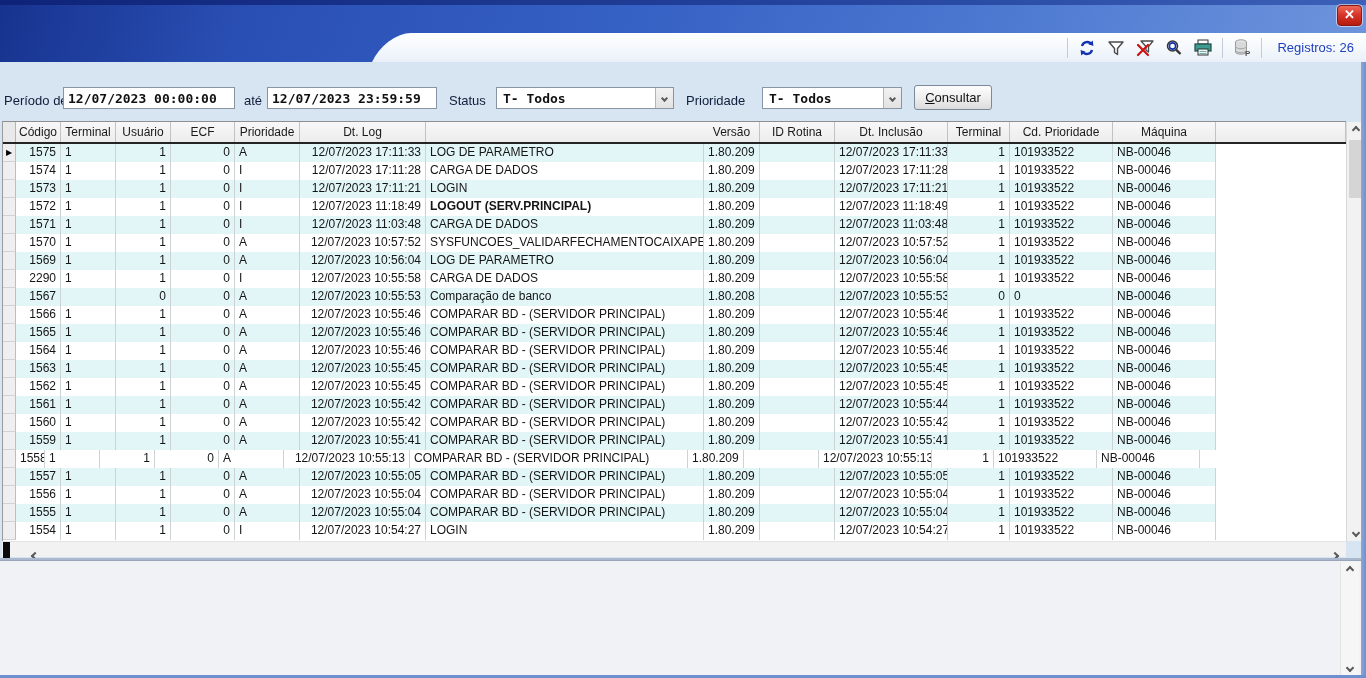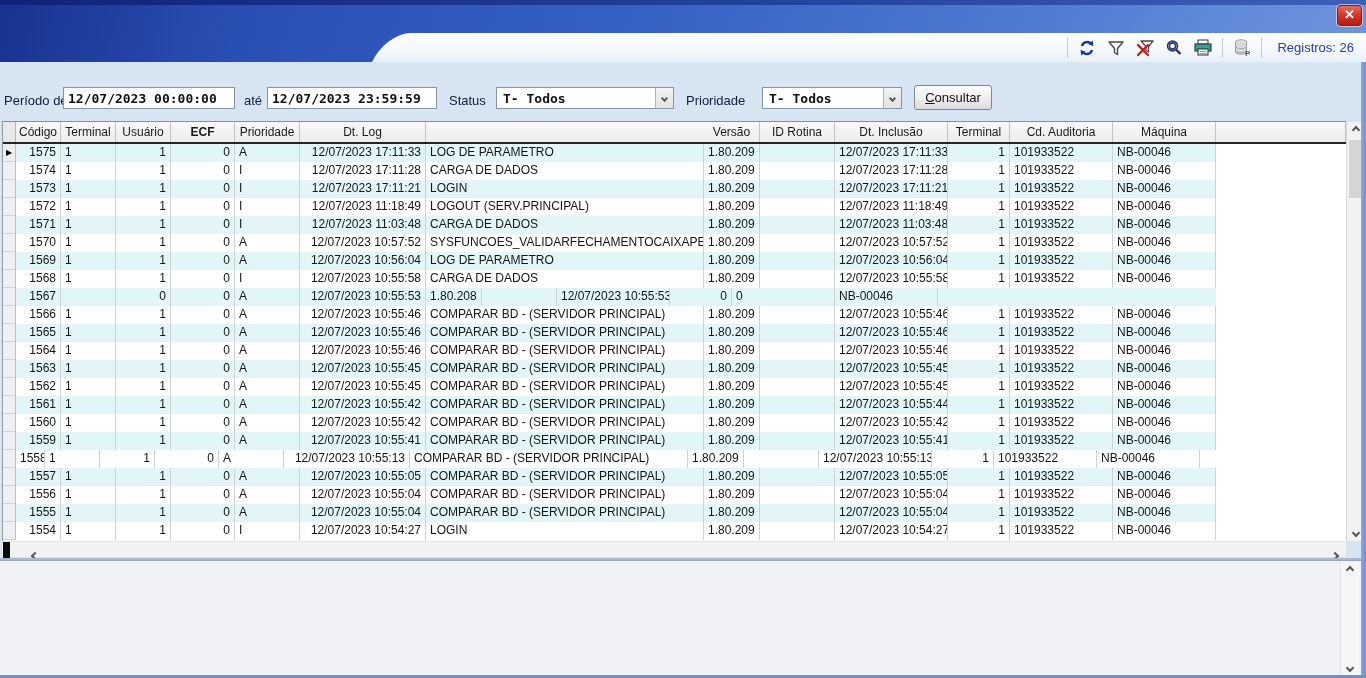--- a/index.html
+++ b/index.html
@@ -171,29 +171,29 @@
   </div>
 
   <button class="btn-consult">Consultar</button>
 
   <div class="gridwrap">
     <div class="gh">
         <div class="shc"></div>
         <div class="ghc" style="width: 45px;">Código</div>
         <div class="ghc" style="width: 55px;">Terminal</div>
         <div class="ghc" style="width: 55px;">Usuário</div>
-        <div class="ghc" style="width: 64px; font-weight: bold;">ECF</div>
+        <div class="ghc" style="width: 64px;">ECF</div>
         <div class="ghc" style="width: 65px;">Prioridade</div>
         <div class="ghc" style="width: 126px;">Dt. Log</div>
         <div class="ghc" style="width: 278px; margin-top: 23px;">Rotina</div>
         <div class="ghc" style="width: 56px;">Versão</div>
         <div class="ghc" style="width: 75px;">ID Rotina</div>
         <div class="ghc" style="width: 113px;">Dt. Inclusão</div>
         <div class="ghc" style="width: 62px;">Terminal</div>
-        <div class="ghc" style="width: 103px;">Cd. Auditoria</div>
+        <div class="ghc" style="width: 103px;">Cd. Prioridade</div>
         <div class="ghc" style="width: 103px;">Máquina</div>
         <div class="ghc ghfill"></div>
       </div>
     <div>
         <div class="gr even">
           <div class="gsel">▶</div>
           <div class="gc r" style="width: 45px;">1575</div>
           <div class="gc" style="width: 55px;">1</div>
           <div class="gc r" style="width: 55px;">1</div>
           <div class="gc r" style="width: 64px;">0</div>
@@ -240,21 +240,21 @@
           <div class="gc" style="width: 103px;">NB-00046</div>
         </div>
         <div class="gr odd">
           <div class="gsel"></div>
           <div class="gc r" style="width: 45px;">1572</div>
           <div class="gc" style="width: 55px;">1</div>
           <div class="gc r" style="width: 55px;">1</div>
           <div class="gc r" style="width: 64px;">0</div>
           <div class="gc" style="width: 65px;">I</div>
           <div class="gc r" style="width: 126px;">12/07/2023 11:18:49</div>
-          <div class="gc" style="width: 278px;">LOGOUT (SERV.PRINCIPAL)</div>
+          <div class="gc" style="width: 278px; font-weight: bold;">LOGOUT (SERV.PRINCIPAL)</div>
           <div class="gc" style="width: 56px;">1.80.209</div>
           <div class="gc" style="width: 75px;"></div>
           <div class="gc r" style="width: 113px;">12/07/2023 11:18:49</div>
           <div class="gc r" style="width: 62px;">1</div>
           <div class="gc" style="width: 103px;">101933522</div>
           <div class="gc" style="width: 103px;">NB-00046</div>
         </div>
         <div class="gr even">
           <div class="gsel"></div>
           <div class="gc r" style="width: 45px;">1571</div>
@@ -298,21 +298,21 @@
           <div class="gc" style="width: 278px;">LOG DE PARAMETRO</div>
           <div class="gc" style="width: 56px;">1.80.209</div>
           <div class="gc" style="width: 75px;"></div>
           <div class="gc r" style="width: 113px;">12/07/2023 10:56:04</div>
           <div class="gc r" style="width: 62px;">1</div>
           <div class="gc" style="width: 103px;">101933522</div>
           <div class="gc" style="width: 103px;">NB-00046</div>
         </div>
         <div class="gr odd">
           <div class="gsel"></div>
-          <div class="gc r" style="width: 45px;">1568</div>
+          <div class="gc r" style="width: 45px;">2290</div>
           <div class="gc" style="width: 55px;">1</div>
           <div class="gc r" style="width: 55px;">1</div>
           <div class="gc r" style="width: 64px;">0</div>
           <div class="gc" style="width: 65px;">I</div>
           <div class="gc r" style="width: 126px;">12/07/2023 10:55:58</div>
           <div class="gc" style="width: 278px;">CARGA DE DADOS</div>
           <div class="gc" style="width: 56px;">1.80.209</div>
           <div class="gc" style="width: 75px;"></div>
           <div class="gc r" style="width: 113px;">12/07/2023 10:55:58</div>
           <div class="gc r" style="width: 62px;">1</div>
@@ -320,20 +320,21 @@
           <div class="gc" style="width: 103px;">NB-00046</div>
         </div>
         <div class="gr even">
           <div class="gsel"></div>
           <div class="gc r" style="width: 45px;">1567</div>
           <div class="gc" style="width: 55px;"></div>
           <div class="gc r" style="width: 55px;">0</div>
           <div class="gc r" style="width: 64px;">0</div>
           <div class="gc" style="width: 65px;">A</div>
           <div class="gc r" style="width: 126px;">12/07/2023 10:55:53</div>
+          <div class="gc" style="width: 278px;">Comparação de banco</div>
           <div class="gc" style="width: 56px;">1.80.208</div>
           <div class="gc" style="width: 75px;"></div>
           <div class="gc r" style="width: 113px;">12/07/2023 10:55:53</div>
           <div class="gc r" style="width: 62px;">0</div>
           <div class="gc" style="width: 103px;">0</div>
           <div class="gc" style="width: 103px;">NB-00046</div>
         </div>
         <div class="gr odd">
           <div class="gsel"></div>
           <div class="gc r" style="width: 45px;">1566</div>

